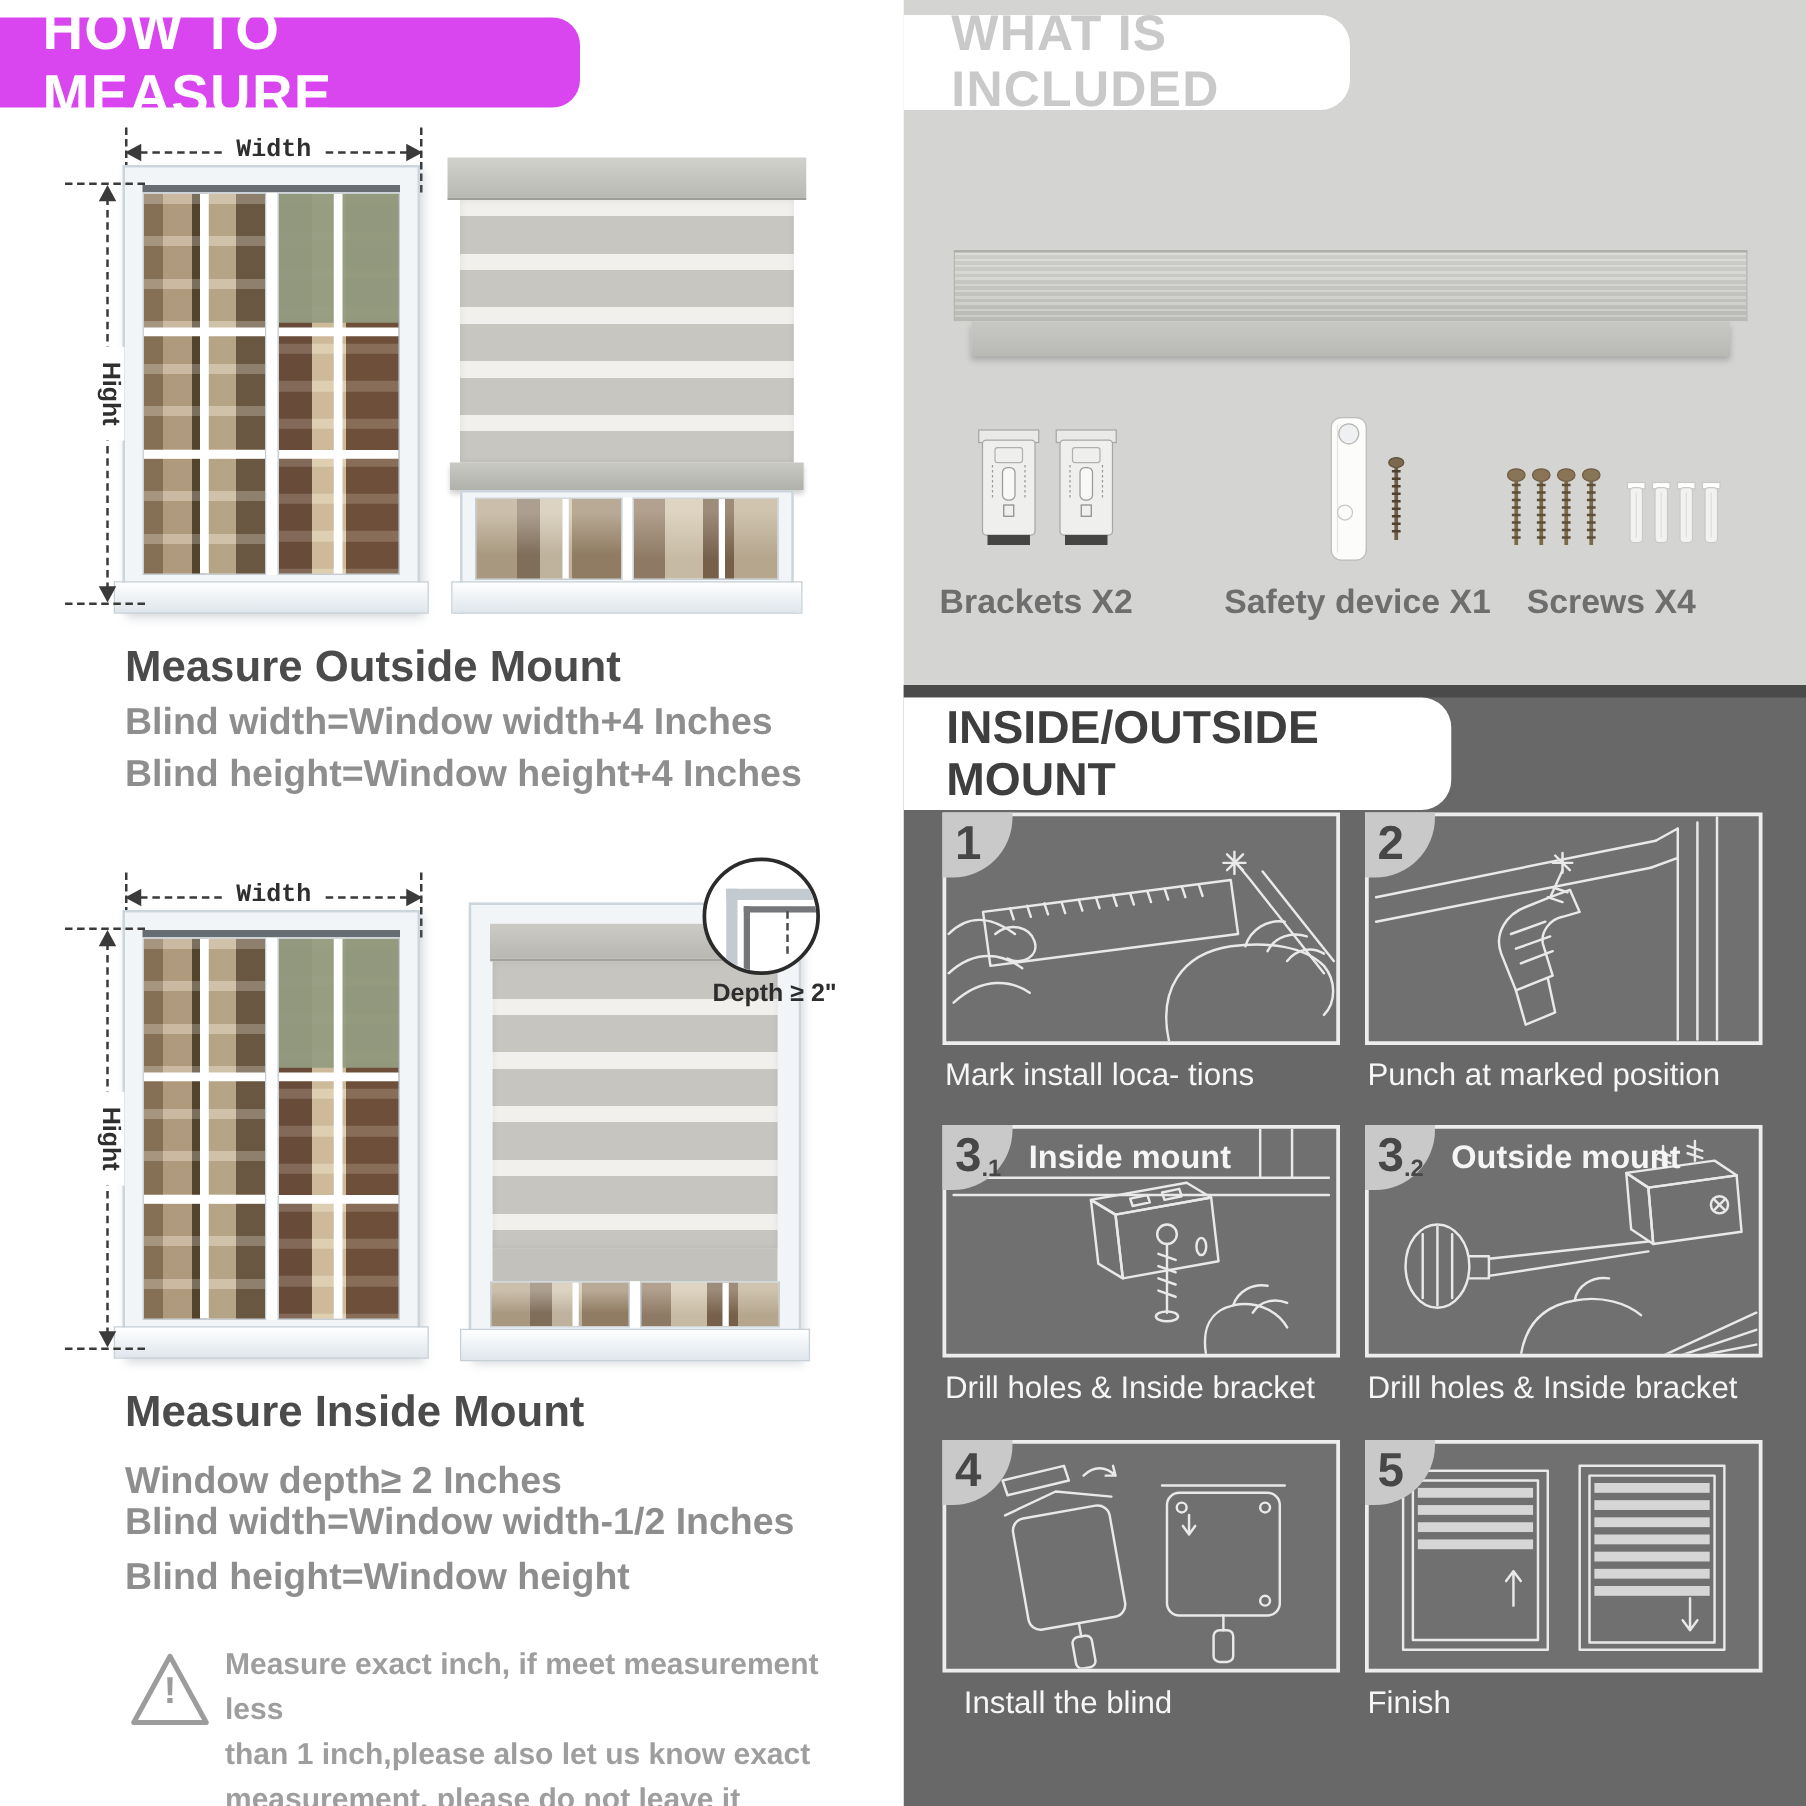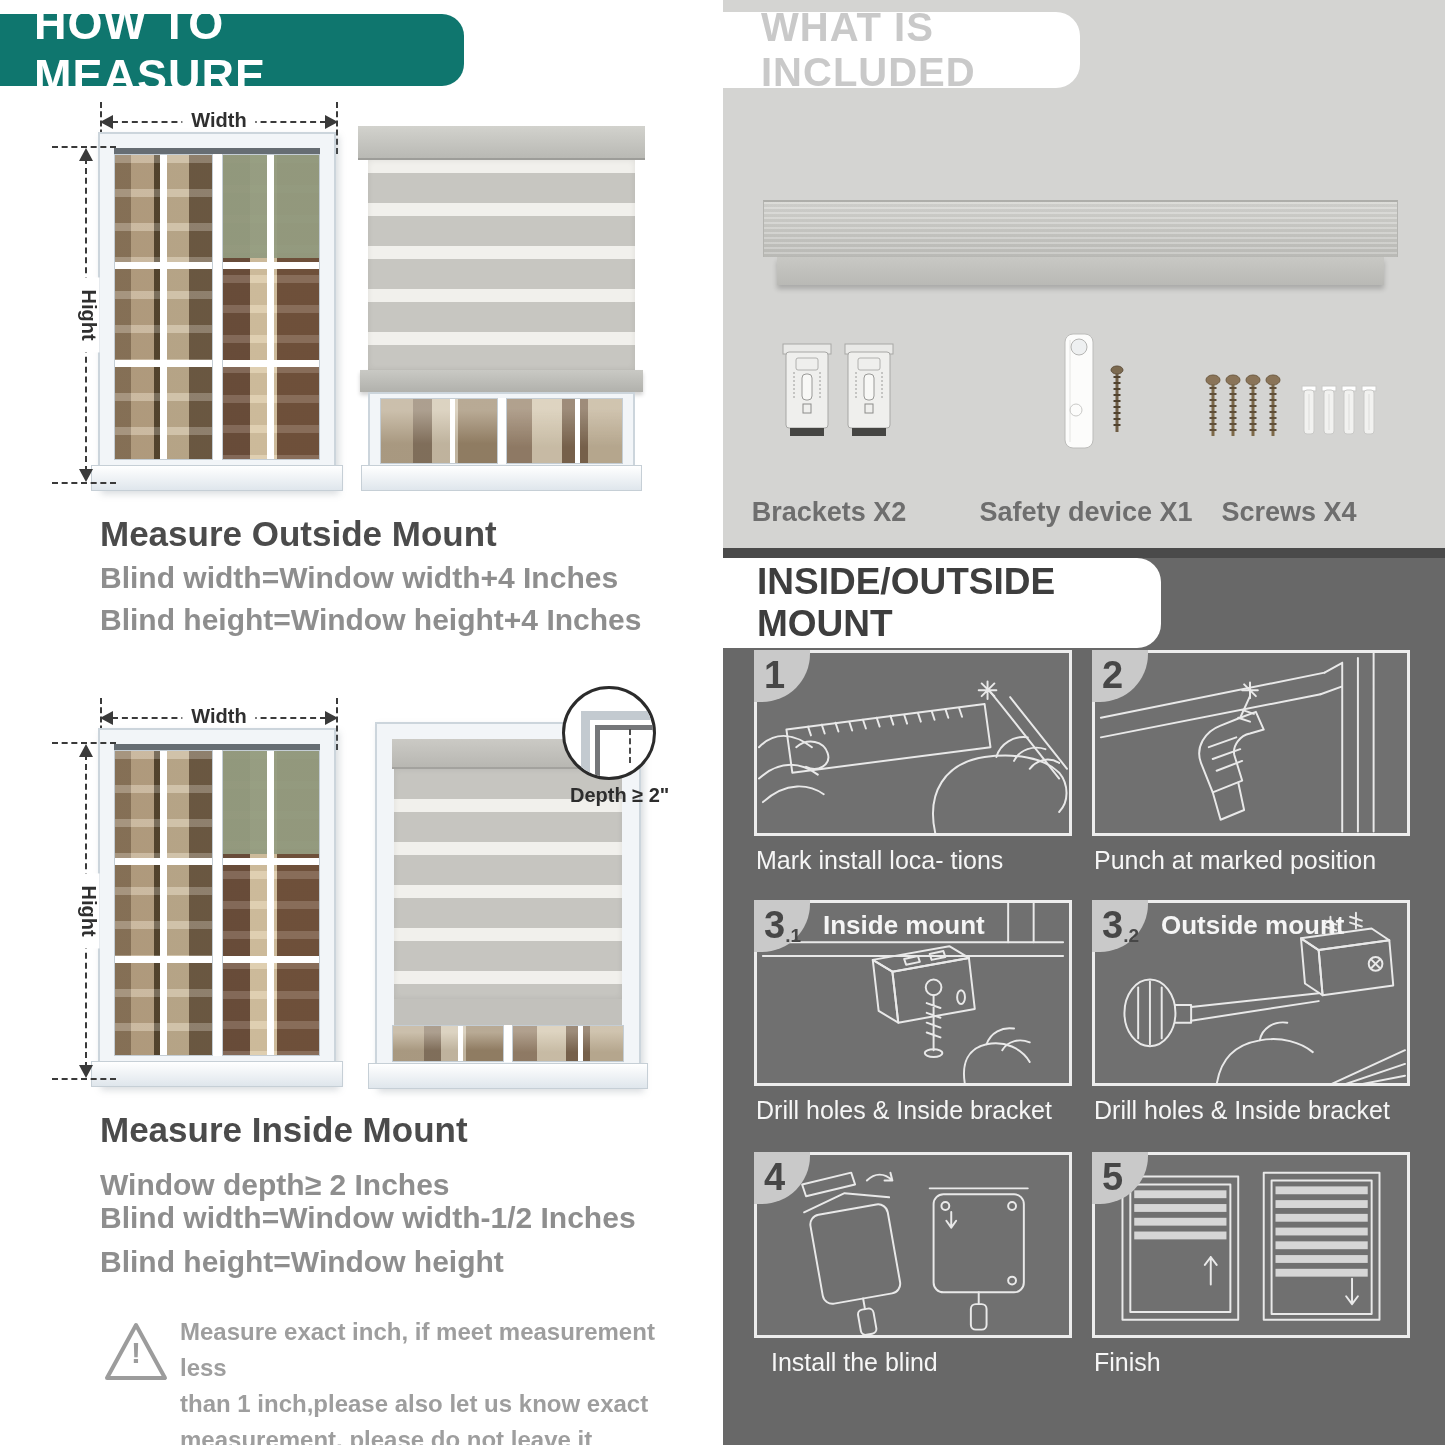--- a/index.html
+++ b/index.html
@@ -1,29 +1,29 @@
 <!DOCTYPE html>
 <html><head>
 <meta charset="utf-8">
 <style>
   html,body{margin:0;padding:0;background:#ffffff;}
   .canvas{position:relative;width:1445px;height:1445px;background:#ffffff;overflow:hidden;
           font-family:"Liberation Sans", sans-serif;}
   .abs{position:absolute;}
 
   
-  .banner-left{left:0;top:14px;width:464px;height:72px;background:#0f766e;
+  .banner-left{left:0;top:14px;width:464px;height:72px;background:#d946ef;
     border-radius:0 22px 22px 0;display:flex;align-items:center;padding-left:34px;
     color:#ffffff;font-size:45px;font-weight:bold;letter-spacing:1px;box-sizing:border-box;}
 
   .sec-heading{font-size:35px;font-weight:bold;color:#4b4b4b;}
   .sec-line{font-size:30px;font-weight:bold;color:#8e8e8e;}
 
   
-  .meas-h{height:30px;}
+  .meas-h{height:30px;font-family:Liberation Mono, monospace;}
   .mh-line{position:absolute;left:12px;right:12px;top:13px;border-top:2px dashed #3a3a3a;}
   .mh-label{position:absolute;left:50%;top:1px;transform:translateX(-50%);background:#fff;
     padding:0 9px;font-size:20px;font-weight:bold;color:#2f2f2f;}
   .mh-ar{position:absolute;top:7px;width:0;height:0;border-top:7px solid transparent;border-bottom:7px solid transparent;}
   .mh-ar.l{left:0;border-right:13px solid #3a3a3a;}
   .mh-ar.r{right:0;border-left:13px solid #3a3a3a;}
   .mh-tick{position:absolute;top:-6px;height:52px;border-left:2px dashed #3a3a3a;}
   .mh-tick.l{left:0;} .mh-tick.r{right:0;}
 
   
@@ -104,21 +104,21 @@
     border-radius:0 24px 24px 0;display:flex;align-items:center;padding-left:38px;box-sizing:border-box;
     color:#c9c9c9;font-size:40px;font-weight:bold;letter-spacing:1px;}
   .product-label{position:absolute;left:0;top:138px;width:100%;text-align:center;
     font-size:30px;font-weight:bold;color:#676767;}
   .headrail-main{position:absolute;left:40px;top:200px;width:635px;height:57px;
     background:repeating-linear-gradient(180deg, rgba(255,255,255,0.20) 0 2px, rgba(0,0,0,0.03) 2px 5px),
                linear-gradient(180deg,#d4d4d0,#bfbfbb);
     border-top:2px solid #aeaeaa;border-left:1px solid #b4b4b0;border-right:1px solid #b4b4b0;box-sizing:border-box;}
   .headrail-lip{position:absolute;left:54px;top:257px;width:607px;height:28px;
     background:linear-gradient(180deg,#c8c8c4,#b9b9b5);box-shadow:0 4px 5px rgba(0,0,0,0.20);}
-  .item-label{position:absolute;top:466px;transform:translateX(-50%);font-size:27px;font-weight:bold;color:#6e6e6e;white-space:nowrap;margin-top:31px;}
+  .item-label{position:absolute;top:466px;transform:translateX(-50%);font-size:27px;font-weight:bold;color:#6e6e6e;white-space:nowrap;}
 
   .dark-section{left:723px;top:548px;width:722px;height:897px;background:#686868;}
   .dark-top{position:absolute;left:0;top:0;width:100%;height:10px;background:#4a4a4a;}
   .mount-band{position:absolute;left:0;top:10px;width:438px;height:90px;background:#ffffff;
     border-radius:0 24px 24px 0;display:flex;align-items:center;padding-left:34px;box-sizing:border-box;
     color:#3e3e3e;font-size:37px;font-weight:bold;}
   .step-panel{position:absolute;width:318px;height:186px;background:#707070;
     border:3px solid #ededed;box-sizing:border-box;overflow:hidden;}
   .badge{position:absolute;left:0;top:0;width:56px;height:52px;background:#c9c9c9;
     border-radius:0 0 48px 0;color:#474747;font-weight:bold;font-size:38px;

